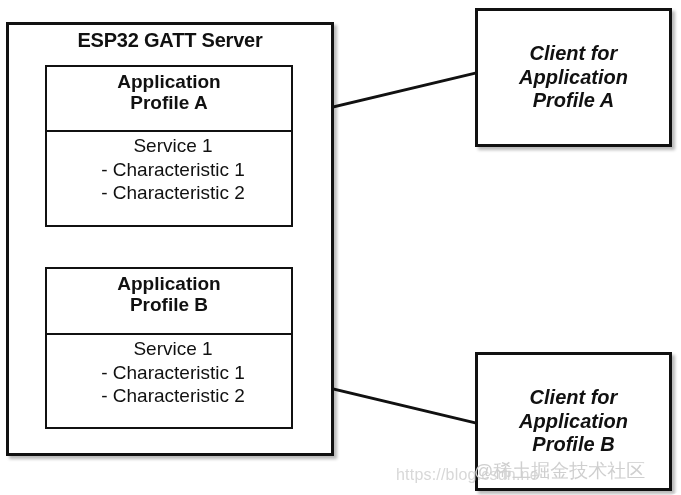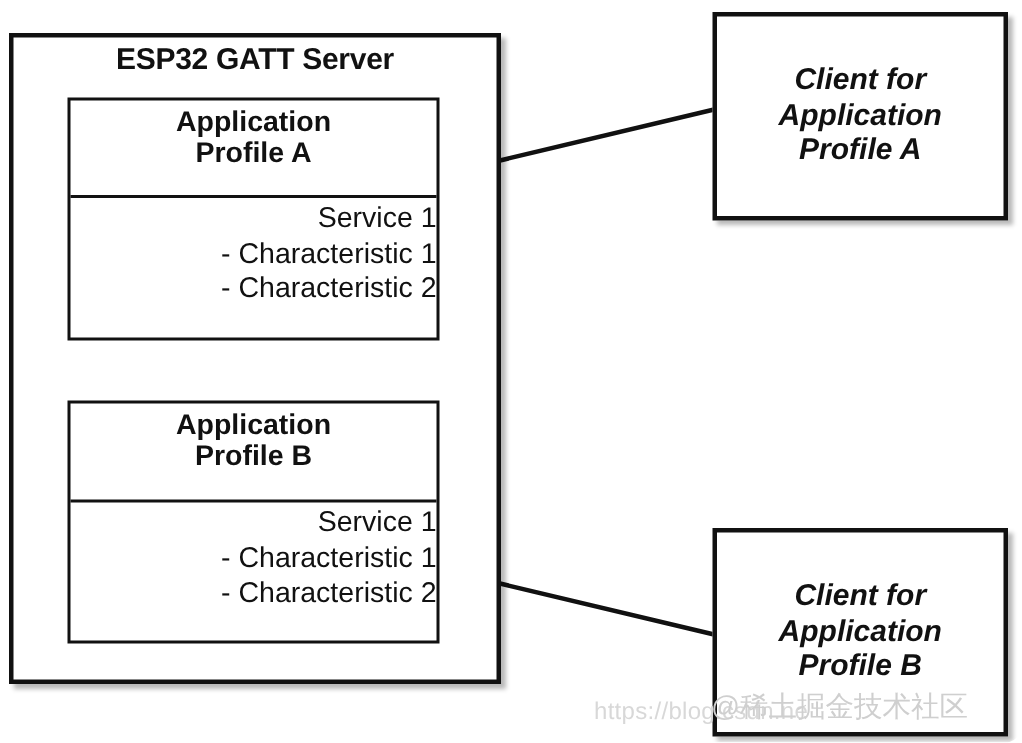--- a/index.html
+++ b/index.html
@@ -77,21 +77,21 @@
   .profile-body {
     position: absolute;
     left: 0;
     right: 0;
     bottom: 0;
     padding: 2px 0 0 8px;
     box-sizing: border-box;
     font-size: 19px;
     line-height: 1.24;
     color: #111111;
-    text-align: right;
+    text-align: center;
   }
   .profile-body div { white-space: nowrap; }
 
   #profile-a { left: 36px; top: 40px; width: 248px; height: 162px; }
   #profile-a .profile-divider { top: 63px; }
   #profile-a .profile-body { top: 65px; }
 
   #profile-b { left: 36px; top: 242px; width: 248px; height: 162px; }
   #profile-b .profile-divider { top: 64px; }
   #profile-b .profile-body { top: 66px; }

